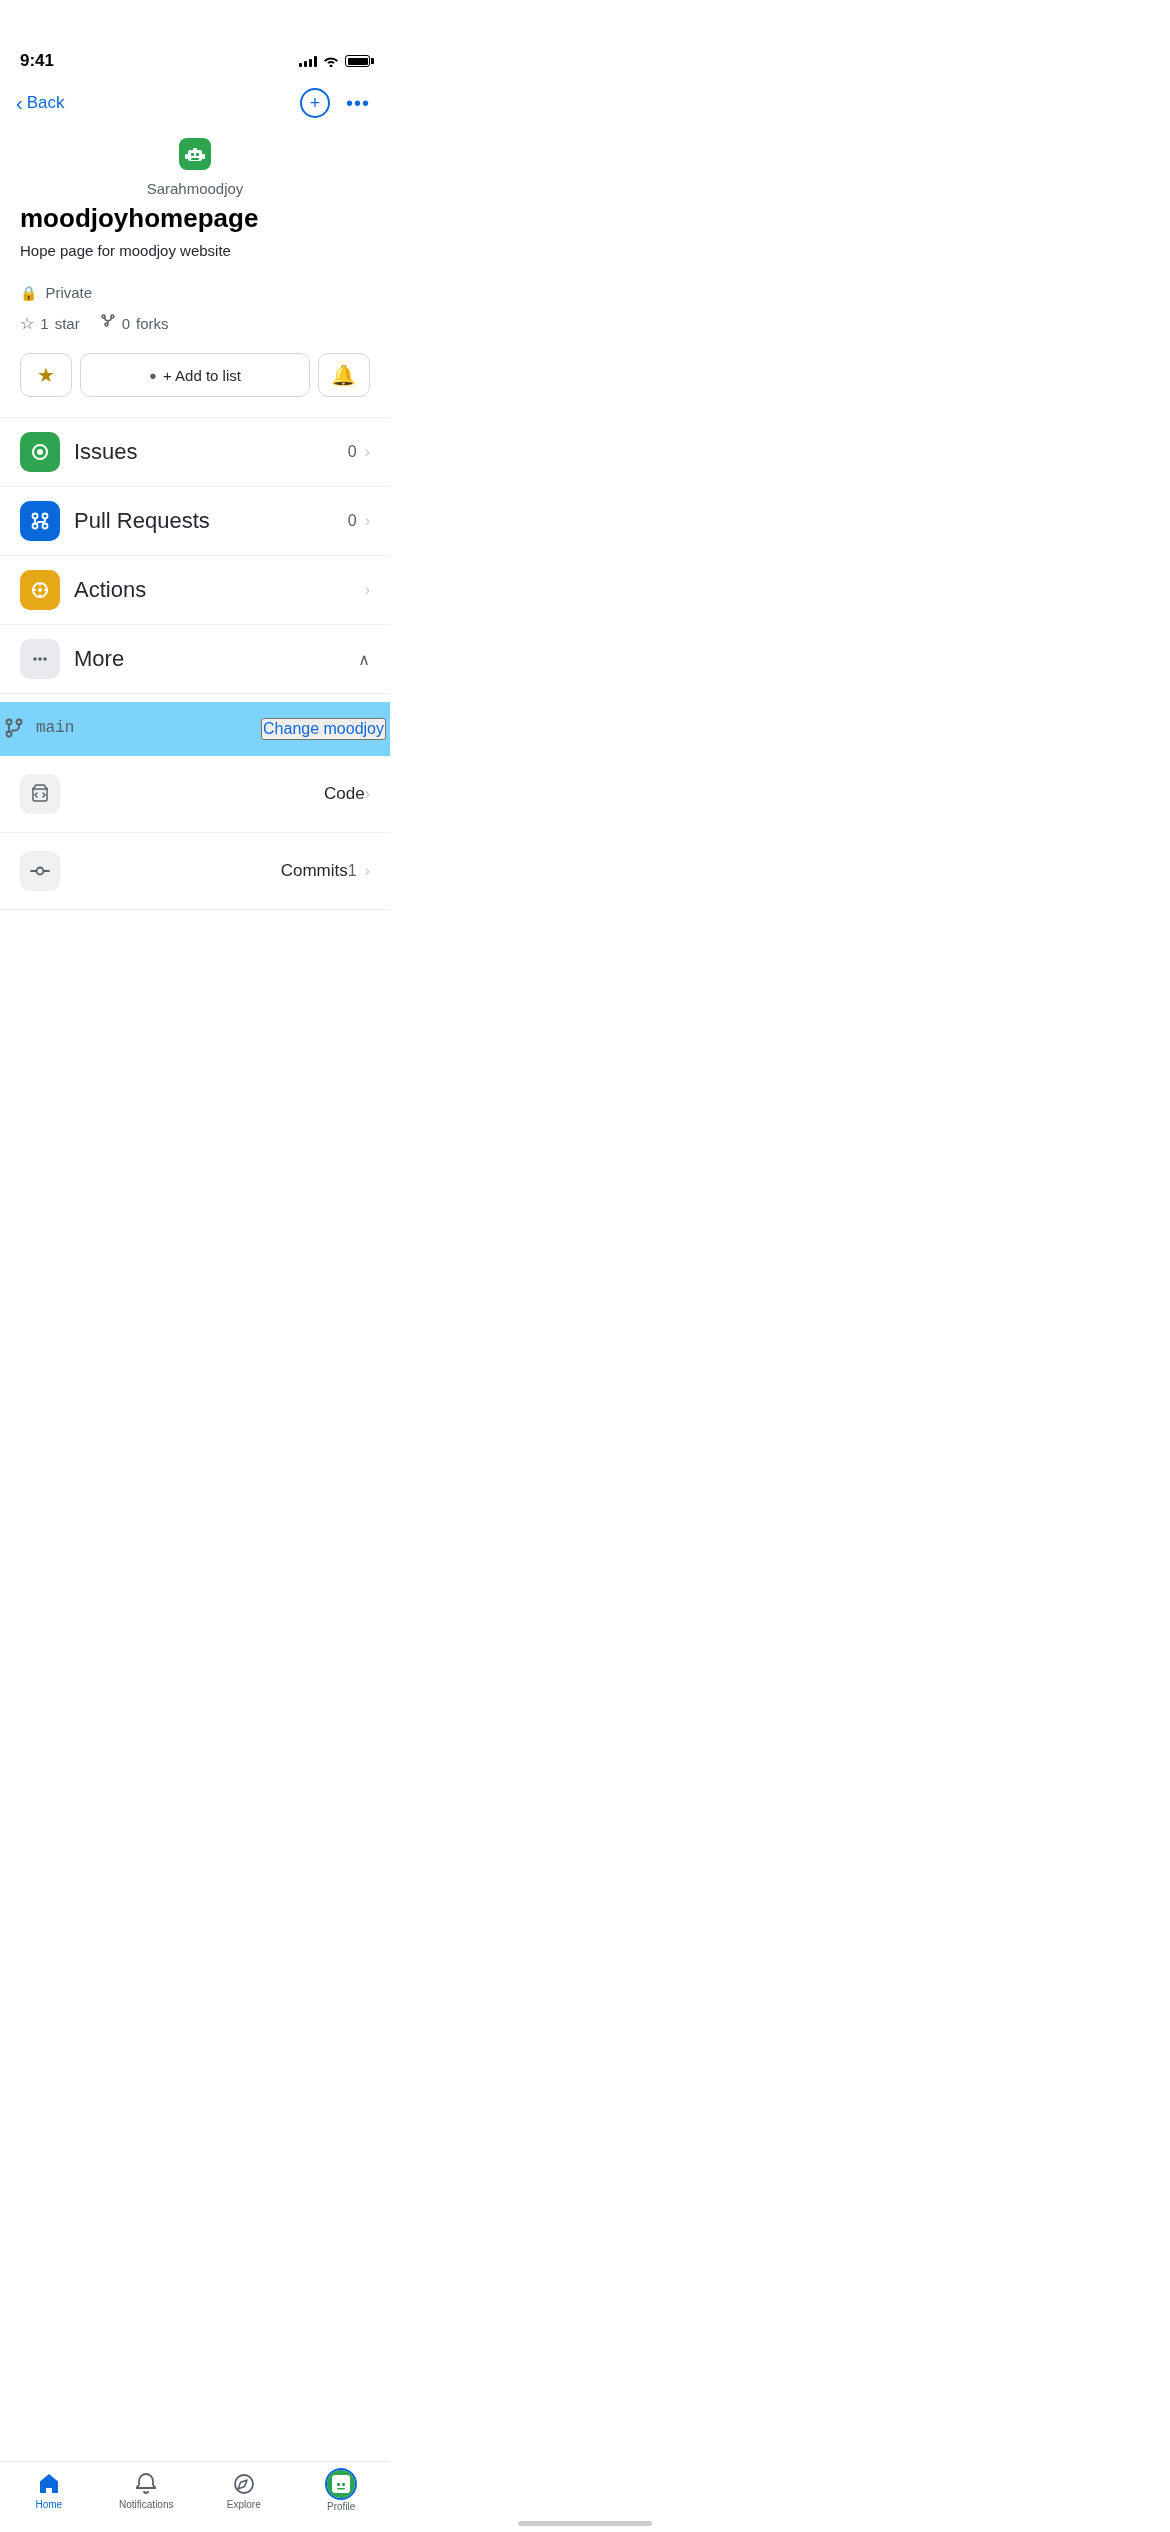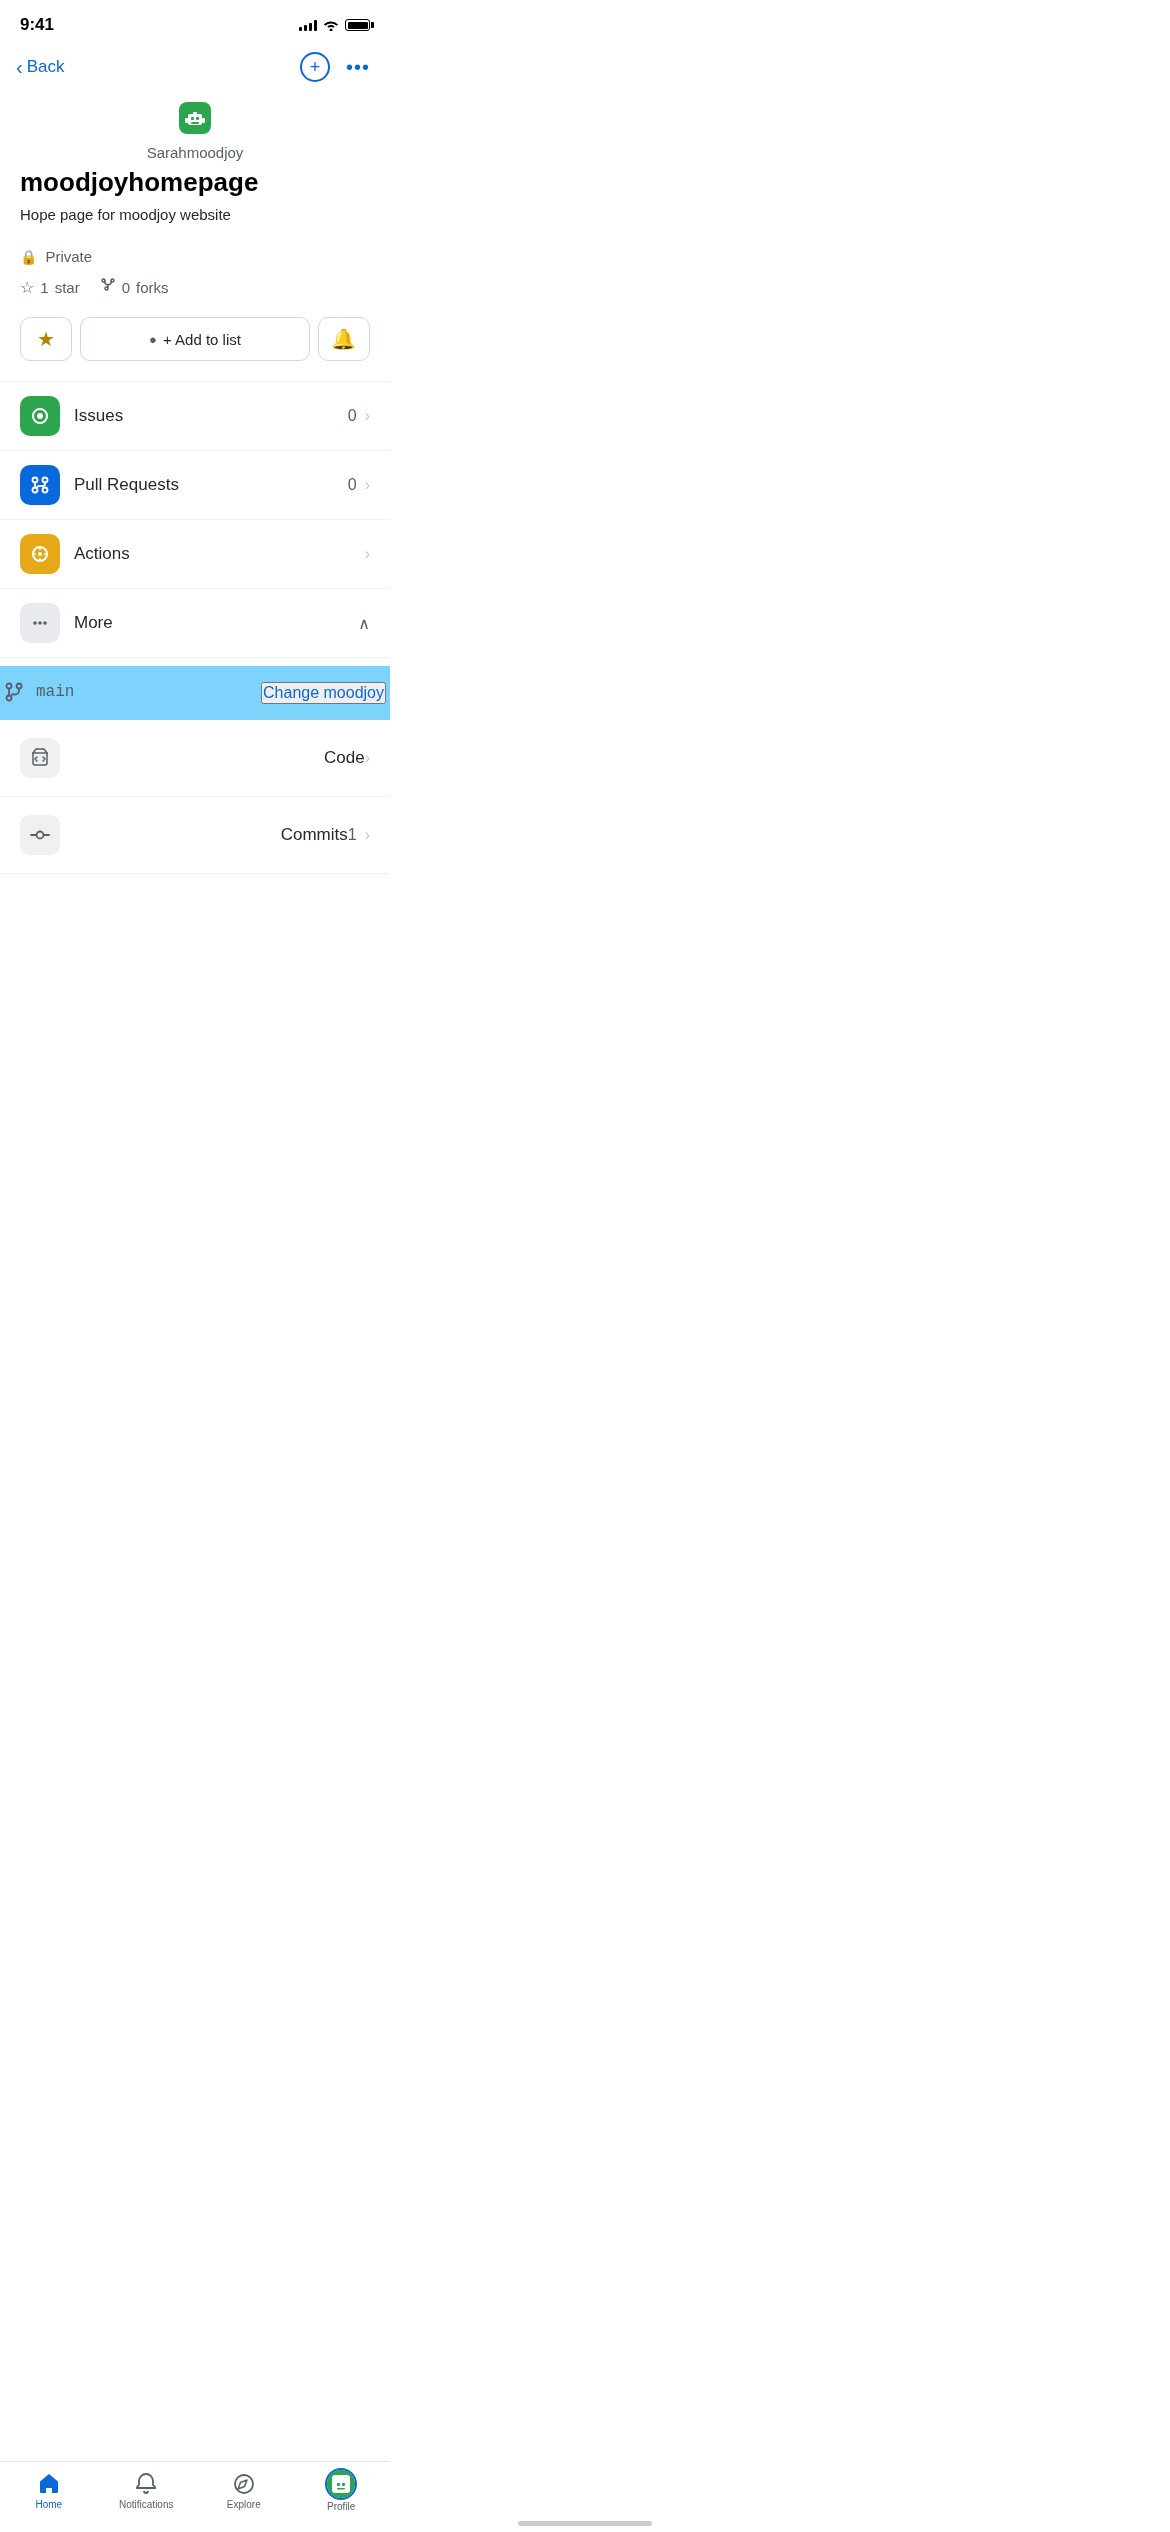--- a/index.html
+++ b/index.html
@@ -14,20 +14,21 @@
       position: relative;
     }
 
     
     .status-bar {
       display: flex;
       justify-content: space-between;
       align-items: center;
       padding: 14px 20px 8px 20px;
       height: 44px;
+      margin-top: 36px;
     }
     .status-time {
       font-size: 17px;
       font-weight: 600;
       color: #000;
     }
     .status-icons {
       display: flex;
       align-items: center;
       gap: 6px;
@@ -242,21 +243,21 @@
       justify-content: center;
       margin-right: 14px;
       flex-shrink: 0;
     }
     .menu-icon-green { background: #2da44e; }
     .menu-icon-blue { background: #0969da; }
     .menu-icon-yellow { background: #e6a817; }
     .menu-icon-gray { background: #e8eaed; }
     .menu-label {
       flex: 1;
-      font-size: 17px;
+      font-size: 22px;
       color: #24292f;
     }
     .menu-count {
       font-size: 16px;
       color: #57606a;
       margin-right: 8px;
     }
     .chevron-right {
       color: #c1c7cd;
       font-size: 16px;

